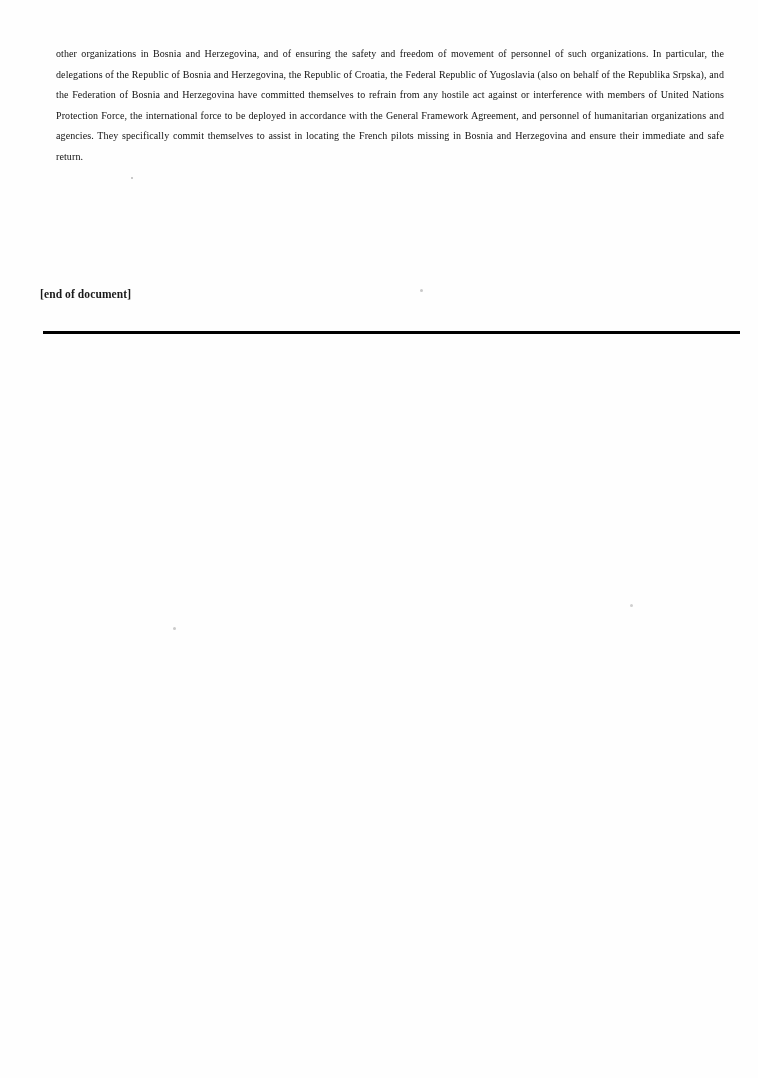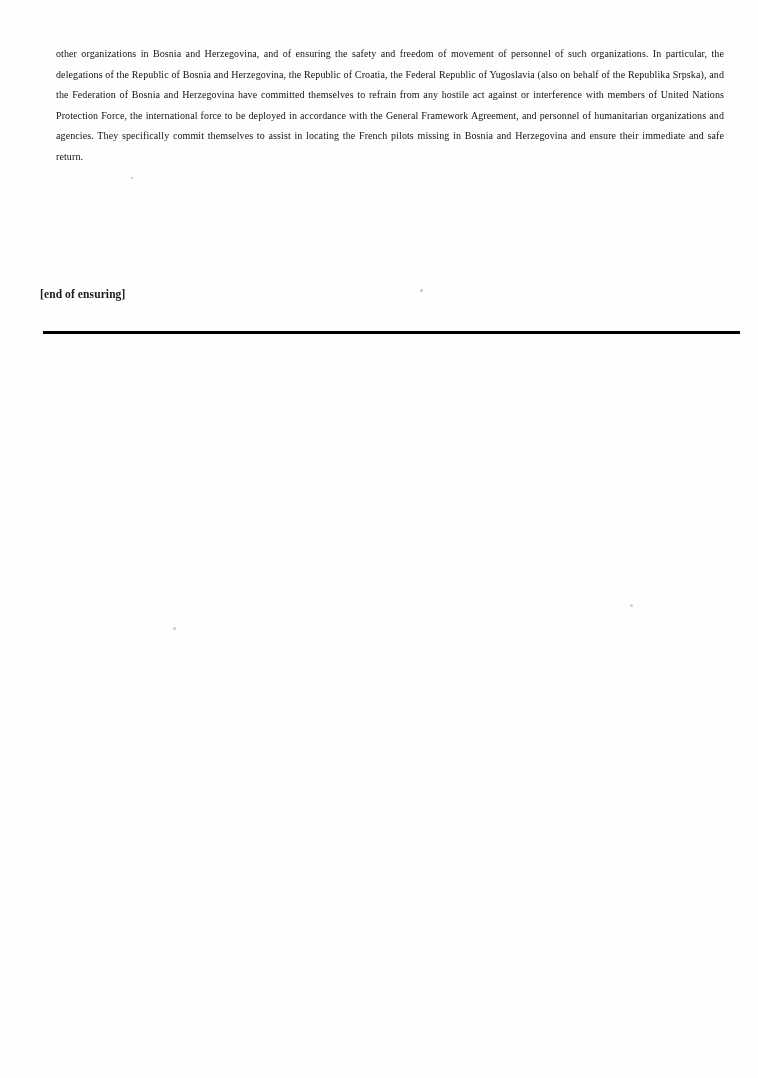--- a/index.html
+++ b/index.html
@@ -71,21 +71,21 @@
 </style>
 </head>
 <body>
 
 <div class="page">
 
   <div class="doc-body">
     <p class="para">other organizations in Bosnia and Herzegovina, and of ensuring the safety and freedom of movement of personnel of such organizations. In particular, the delegations of the Republic of Bosnia and Herzegovina, the  Republic of Croatia, the Federal Republic of Yugoslavia (also on behalf of the Republika Srpska), and the Federation of Bosnia and Herzegovina have committed  themselves to refrain from any hostile act against or interference with members of United Nations Protection Force, the international force to be deployed in accordance with the General Framework Agreement, and  personnel of humanitarian organizations and agencies. They specifically  commit themselves to assist in locating the French pilots missing in Bosnia and Herzegovina and ensure their immediate and safe return.</p>
   </div>
 
-  <div class="endnote">[end of ensuring]</div>
+  <div class="endnote">[end of document]</div>
 
   <div class="rule"></div>
 
   <div class="speck s1"></div>
   <div class="speck s2"></div>
   <div class="speck s3"></div>
   <div class="speck s4"></div>
 
 </div>
 

